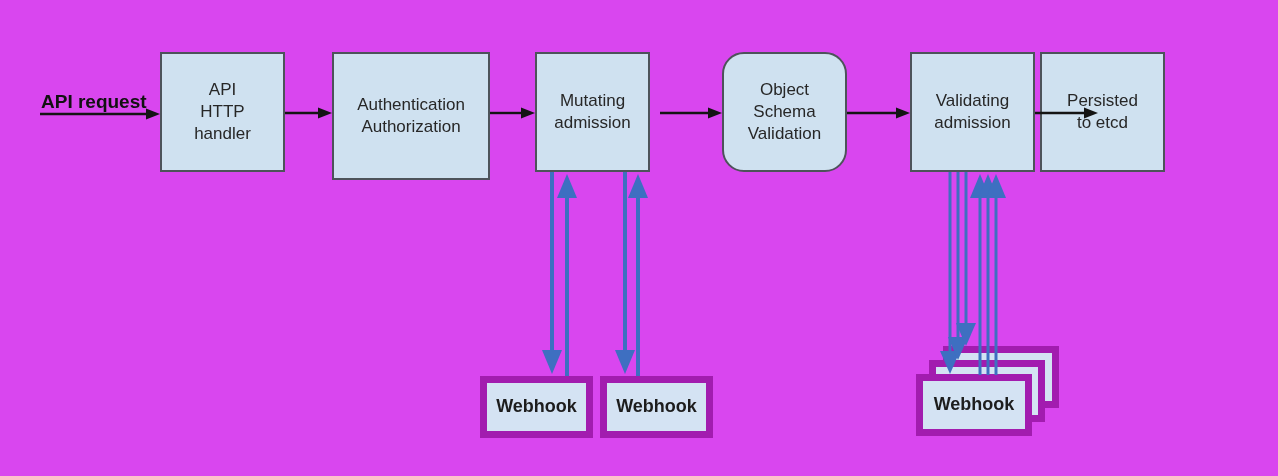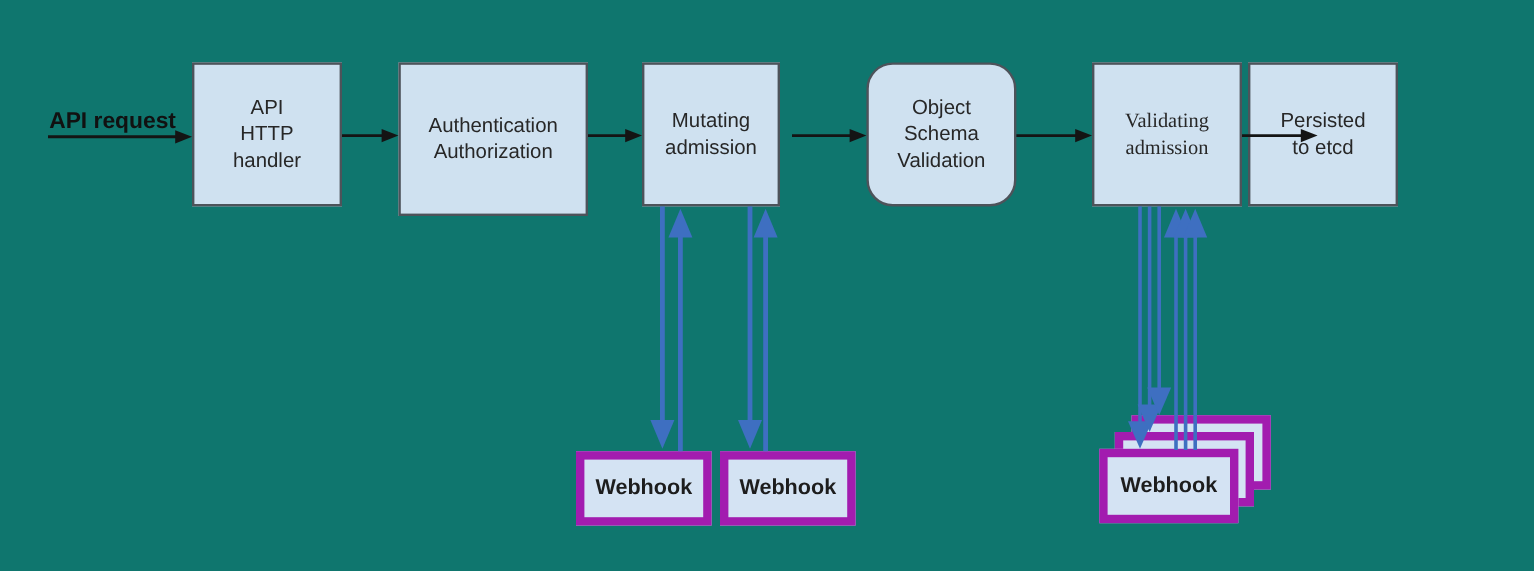--- a/index.html
+++ b/index.html
@@ -1,20 +1,20 @@
 <!DOCTYPE html>
 <html><head>
 <meta charset="utf-8">
 <style>
   html, body { margin: 0; padding: 0; background: #ffffff; }
   .canvas {
     position: relative;
     width: 1278px;
     height: 476px;
-    background: #0f766e;
+    background: #d946ef;
     font-family: "Liberation Sans", sans-serif;
     overflow: hidden;
   }
   .node {
     position: absolute;
     box-sizing: border-box;
     background: #cfe1f0;
     border: 2px solid #4d535a;
     display: flex;
     align-items: center;
@@ -75,21 +75,21 @@
     <span>Mutating
 admission</span>
   </div>
 
   <div class="node" style="left:722px; top:52px; width:125px; height:120px;border-radius:22px;">
     <span>Object
 Schema
 Validation</span>
   </div>
 
-  <div class="node" style="left:910px; top:52px; width:125px; height:120px;font-family:Liberation Serif, serif;">
+  <div class="node" style="left:910px; top:52px; width:125px; height:120px;">
     <span>Validating
 admission</span>
   </div>
 
   <div class="node" style="left:1040px; top:52px; width:125px; height:120px;">
     <span>Persisted
 to etcd</span>
   </div>
 
   <div class="node webhook" style="left:480px; top:376px; width:113px; height:62px;">

